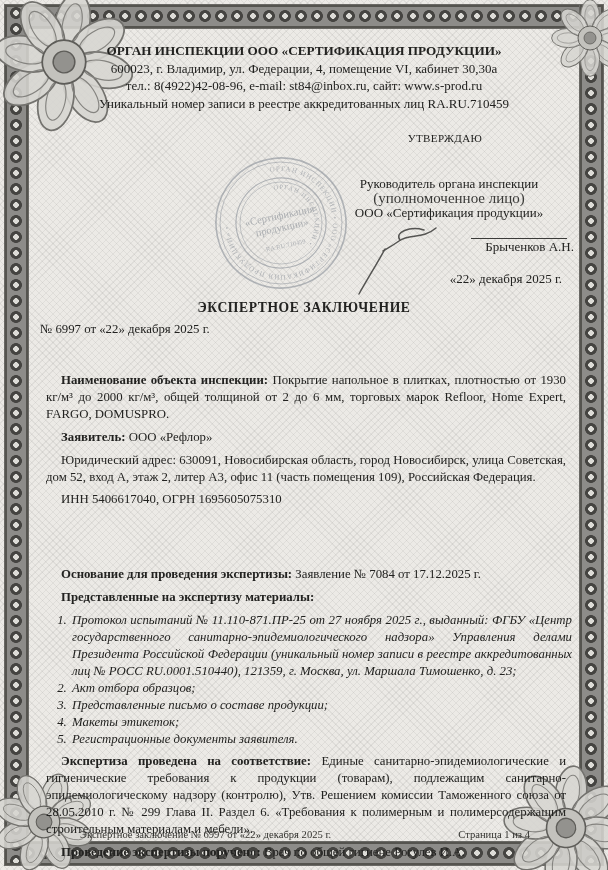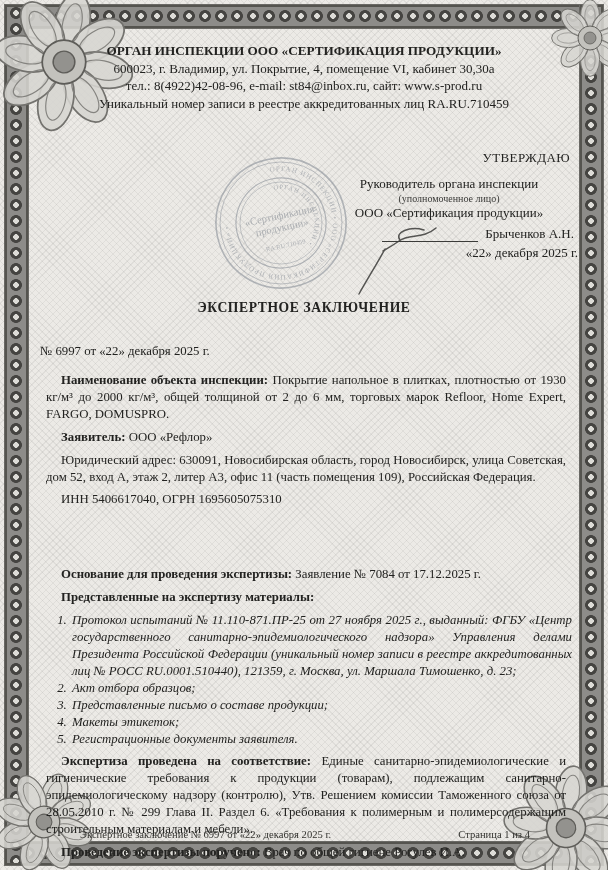--- a/index.html
+++ b/index.html
@@ -31,35 +31,35 @@
     background-size:23px 16px;}
   .band-left{left:5px;}
   .band-right{right:5px;}
   .ornaments{position:absolute;left:0;top:0;pointer-events:none;}
 
   
   .org-header{position:absolute;top:42px;left:36px;right:36px;text-align:center;font-size:13px;line-height:17.5px;}
   .org-header .org-name{font-weight:bold;font-size:13.2px;}
 
   
-  .approve-word{position:absolute;top:150px;right:38px;width:250px;text-align:right;font-size:13px;letter-spacing:.4px;}
+  .approve-word{position:absolute;top:132px;right:38px;width:250px;text-align:center;font-size:11px;letter-spacing:.4px;}
   .approval-block{position:absolute;top:176px;right:30px;width:258px;text-align:center;font-size:13px;line-height:15.5px;}
-  .approval-block .small{font-size:10px;line-height:13px;color:#3a3a38;}
-  .sig-row{display:flex;justify-content:flex-end;align-items:flex-end;margin-top:6px;padding-right:4px;}
+  .approval-block .small{font-size:15px;line-height:13px;color:#3a3a38;}
+  .sig-row{display:flex;justify-content:flex-end;align-items:flex-end;margin-top:6px;padding-right:4px;flex-direction:column;}
   .sig-line{display:inline-block;width:96px;border-bottom:1.2px solid #3b3b39;margin-right:7px;height:12px;}
-  .date-row{text-align:right;padding-right:0;margin-top:3px;}
+  .date-row{text-align:right;padding-right:16px;margin-top:16px;}
 
   
   .stamp{position:absolute;left:210px;top:152px;opacity:.62;transform:rotate(-12deg);}
   .signature{position:absolute;left:336px;top:222px;}
 
   
   .title{position:absolute;top:284px;left:0;right:0;margin:16px;text-align:center;
     font-size:13.6px;font-weight:bold;letter-spacing:.6px;}
-  .number-line{position:absolute;top:344px;left:40px;font-size:12.8px;}
+  .number-line{position:absolute;top:322px;left:40px;font-size:12.8px;}
 
   
   .body{position:absolute;top:366px;left:40px;right:36px;font-size:12.8px;line-height:16.9px;}
   .body p{margin:6px;text-indent:15px;}
   .just{text-align:justify;}
   .spacer{height:46px;}
   .body ol{margin:0;padding-left:30px;font-style:italic;}
   .body li{padding-left:2px;}
   b{font-weight:bold;}
 
@@ -106,21 +106,21 @@
       </g>
     </defs>
     <use href="#ros" transform="translate(64,62) scale(1.45) rotate(12)"></use>
     <use href="#ros" transform="translate(590,38) scale(0.8)"></use>
     <use href="#ros" transform="translate(44,822) scale(1.05) rotate(20)"></use>
     <use href="#ros" transform="translate(566,828) scale(1.3) rotate(8)"></use>
   </svg>
 
   <header class="org-header">
     <div class="org-name">ОРГАН ИНСПЕКЦИИ ООО «СЕРТИФИКАЦИЯ ПРОДУКЦИИ»</div>
-    <div>600023, г. Владимир, ул. Покрытие, 4, помещение VI, кабинет 30,30а</div>
+    <div>600023, г. Владимир, ул. Федерации, 4, помещение VI, кабинет 30,30а</div>
     <div>тел.: 8(4922)42-08-96, e-mail: st84@inbox.ru, сайт: www.s-prod.ru</div>
     <div>Уникальный номер записи в реестре аккредитованных лиц RA.RU.710459</div>
   </header>
 
   <div class="approve-word">УТВЕРЖДАЮ</div>
 
   <svg class="stamp" width="142" height="142" viewBox="0 0 142 142" aria-hidden="true">
     <defs>
       <path id="oring" d="M 71 19 A 52 52 0 1 1 70.9 19"></path>
       <path id="iring" d="M 71 37 A 34 34 0 1 1 70.9 37"></path>

